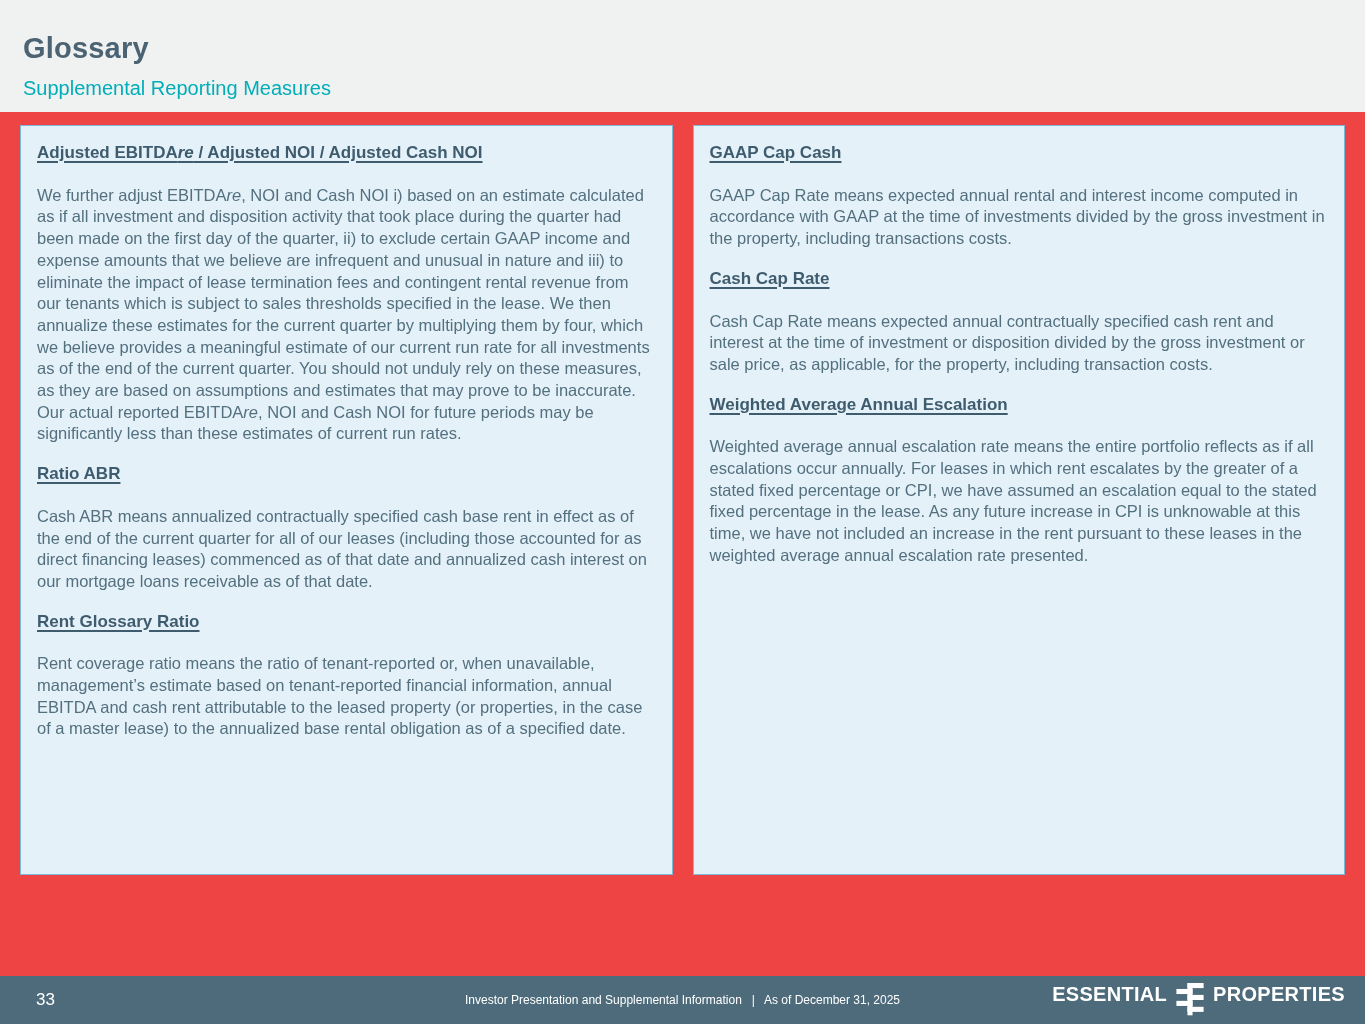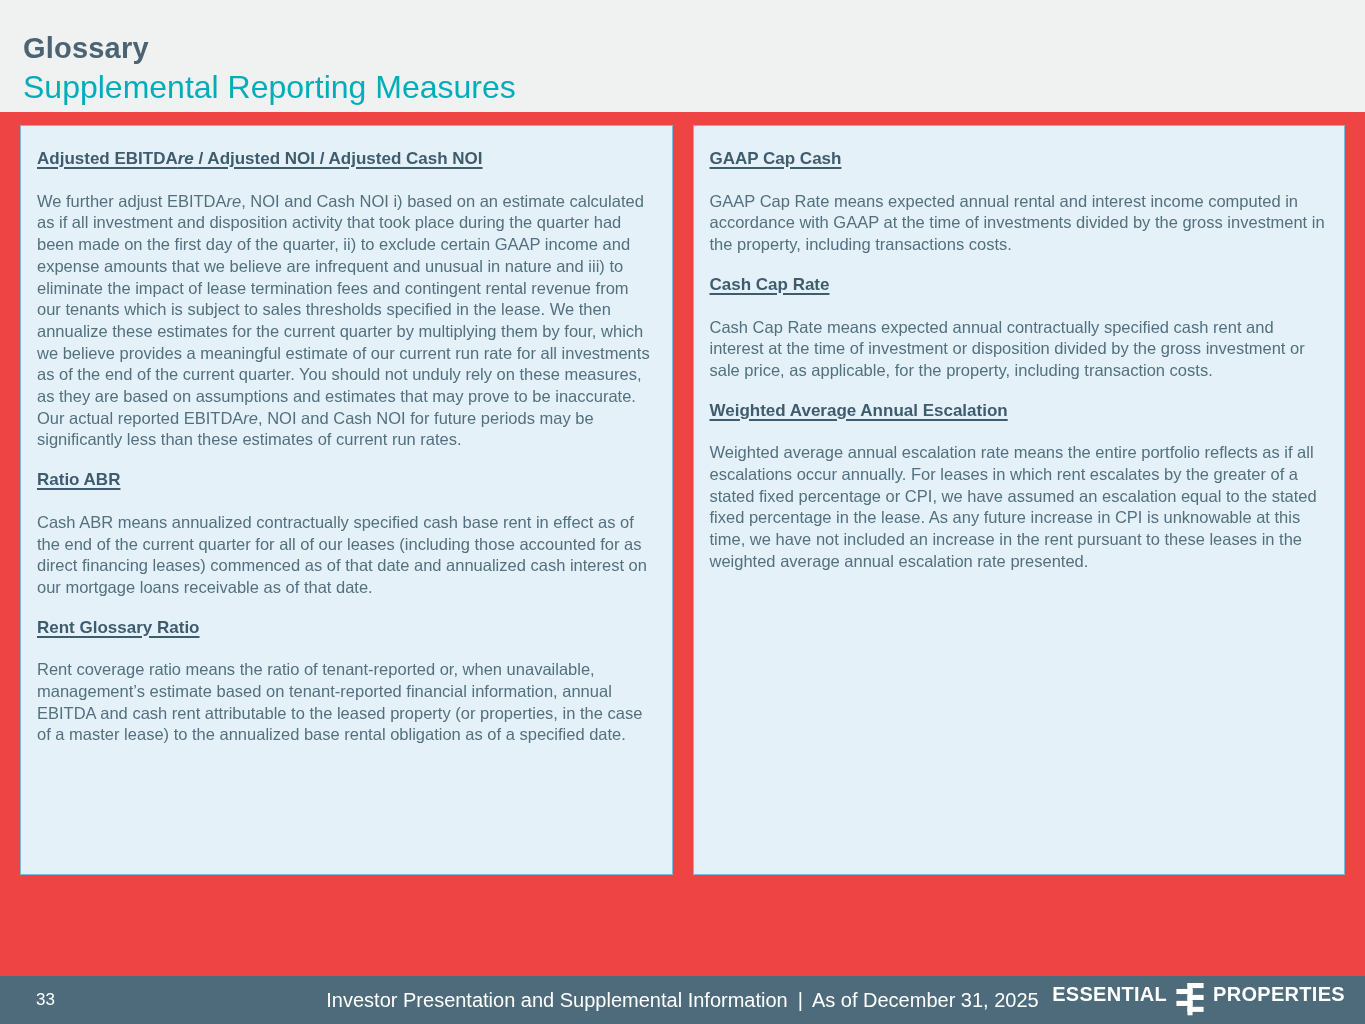--- a/index.html
+++ b/index.html
@@ -14,33 +14,33 @@
     --footer-text:#ffffff;
   }
   *{margin:0;padding:0;box-sizing:border-box;}
   html,body{width:1365px;height:1024px;overflow:hidden;}
   body{font-family:"Liberation Sans", sans-serif;background:#ffffff;}
   .page{position:relative;width:1365px;height:1024px;background:#ef4444;}
 
   
   .header{position:absolute;top:0;left:0;right:0;height:112px;background:var(--header-bg,#f0f1f1);padding:33px 0 0 23px;}
   .page-title{font-size:29px;font-weight:bold;color:var(--title-slate,#4b6372);line-height:1.1;letter-spacing:0.2px;}
-  .page-subtitle{font-size:32px;font-weight:400;color:var(--accent-teal,#00aeb9);line-height:1.2;margin-top:3px;}
+  .page-subtitle{font-size:20px;font-weight:400;color:var(--accent-teal,#00aeb9);line-height:1.2;margin-top:11px;}
 
   
   .boxes{position:absolute;top:125px;left:20px;width:1325px;display:flex;gap:20px;}
   .glossary-box{flex:1 1 0;height:750px;background:var(--box-bg,#e5f1f9);border:1px solid var(--box-border,#7bbbd9);padding:14px 16px;overflow:hidden;}
   .entry-heading{font-size:17px;font-weight:bold;color:var(--heading-slate,#3e5c6e);text-decoration:underline;text-decoration-thickness:2px;text-underline-offset:3px;margin-top:18px;line-height:21.7px;}
-  .entry-heading:first-child{margin-top:8px;}
+  .entry-heading:first-child{margin-top:2px;}
   .entry-body{font-size:16.5px;color:var(--body-slate,#53707f);line-height:21.7px;margin-top:21px;}
 
   
   .footer{position:absolute;left:0;right:0;bottom:0;height:48px;background:var(--footer-bg,#4d6b7a);color:var(--footer-text,#fff);display:flex;align-items:center;}
   .page-number{position:absolute;left:36px;font-size:17px;}
-  .footer-center{position:absolute;left:50%;transform:translateX(-50%);font-size:20px;white-space:nowrap;display:flex;align-items:flex-end;}
+  .footer-center{position:absolute;left:50%;transform:translateX(-50%);font-size:12px;white-space:nowrap;display:flex;align-items:flex-end;}
   .footer-sep{margin:0 9px 0 10px;}
   .footer-logo{position:absolute;right:20px;display:flex;gap:9px;}
   .logo-word{font-size:20px;font-weight:bold;letter-spacing:0.3px;transform:scaleY(1.05);}
   .logo-mark{display:block;height:34px;width:28px;}
 </style>
 </head>
 <body>
 
 <div class="page">
 

